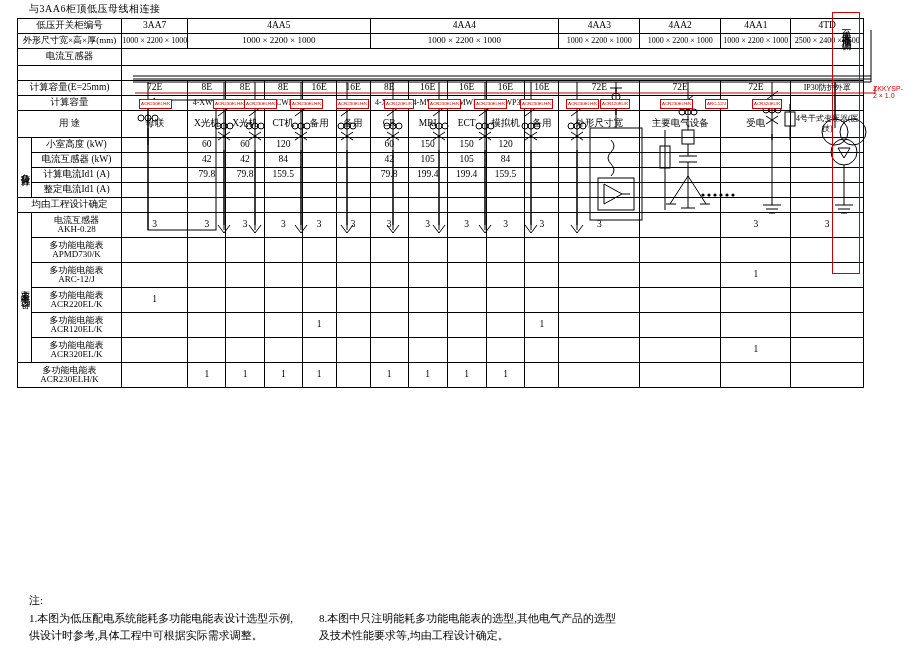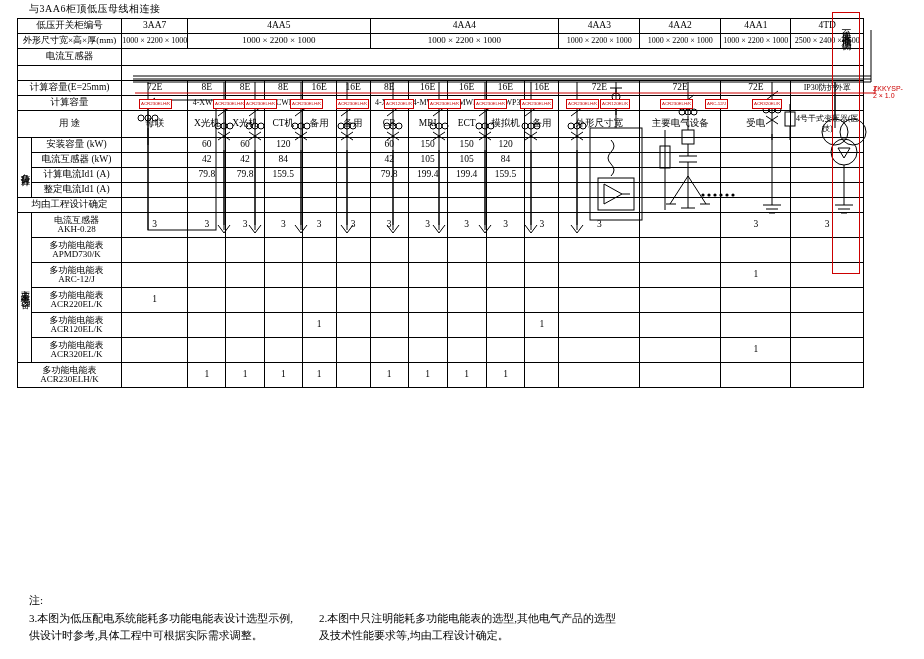--- a/index.html
+++ b/index.html
@@ -192,21 +192,21 @@
       <td>模拟机</td>
       <td>备用</td>
       <td>外形尺寸宽</td>
       <td>主要电气设备</td>
       <td>受电</td>
       <td class="tiny" style="white-space:normal;line-height:1.25">4号干式变压器(医技)</td>
     </tr>
 
     <tr>
       <td rowspan="4" class="sublbl" style="writing-mode:vertical-rl;letter-spacing:1px">负荷计算</td>
-      <td class="left">安装容量 (kW)</td>
+      <td class="left">小室高度 (kW)</td>
       <td></td>
       <td>60</td>
       <td>60</td>
       <td>120</td>
       <td></td>
       <td></td>
       <td>60</td>
       <td>150</td>
       <td>150</td>
       <td>120</td>
@@ -619,17 +619,17 @@
   <div class="mtag" style="left:737px;top:99px">ACR320EL/K</div>
 
   <div class="zk" style="left:858px;top:85px">ZKKYSP-2 × 1.0</div>
 
   <div class="vstrip">
     <span>至变压器低压侧</span>
   </div>
 
   <div class="notes">
     <div class="n-title">注:</div>
-    <div class="note1">3.本图为低压配电系统能耗多功能电能表设计选型示例,供设计时参考,具体工程中可根据实际需求调整。</div>
-    <div class="note2">2.本图中只注明能耗多功能电能表的选型,其他电气产品的选型及技术性能要求等,均由工程设计确定。</div>
+    <div class="note1">1.本图为低压配电系统能耗多功能电能表设计选型示例,供设计时参考,具体工程中可根据实际需求调整。</div>
+    <div class="note2">8.本图中只注明能耗多功能电能表的选型,其他电气产品的选型及技术性能要求等,均由工程设计确定。</div>
   </div>
 
 </div>
 
 </body></html>

